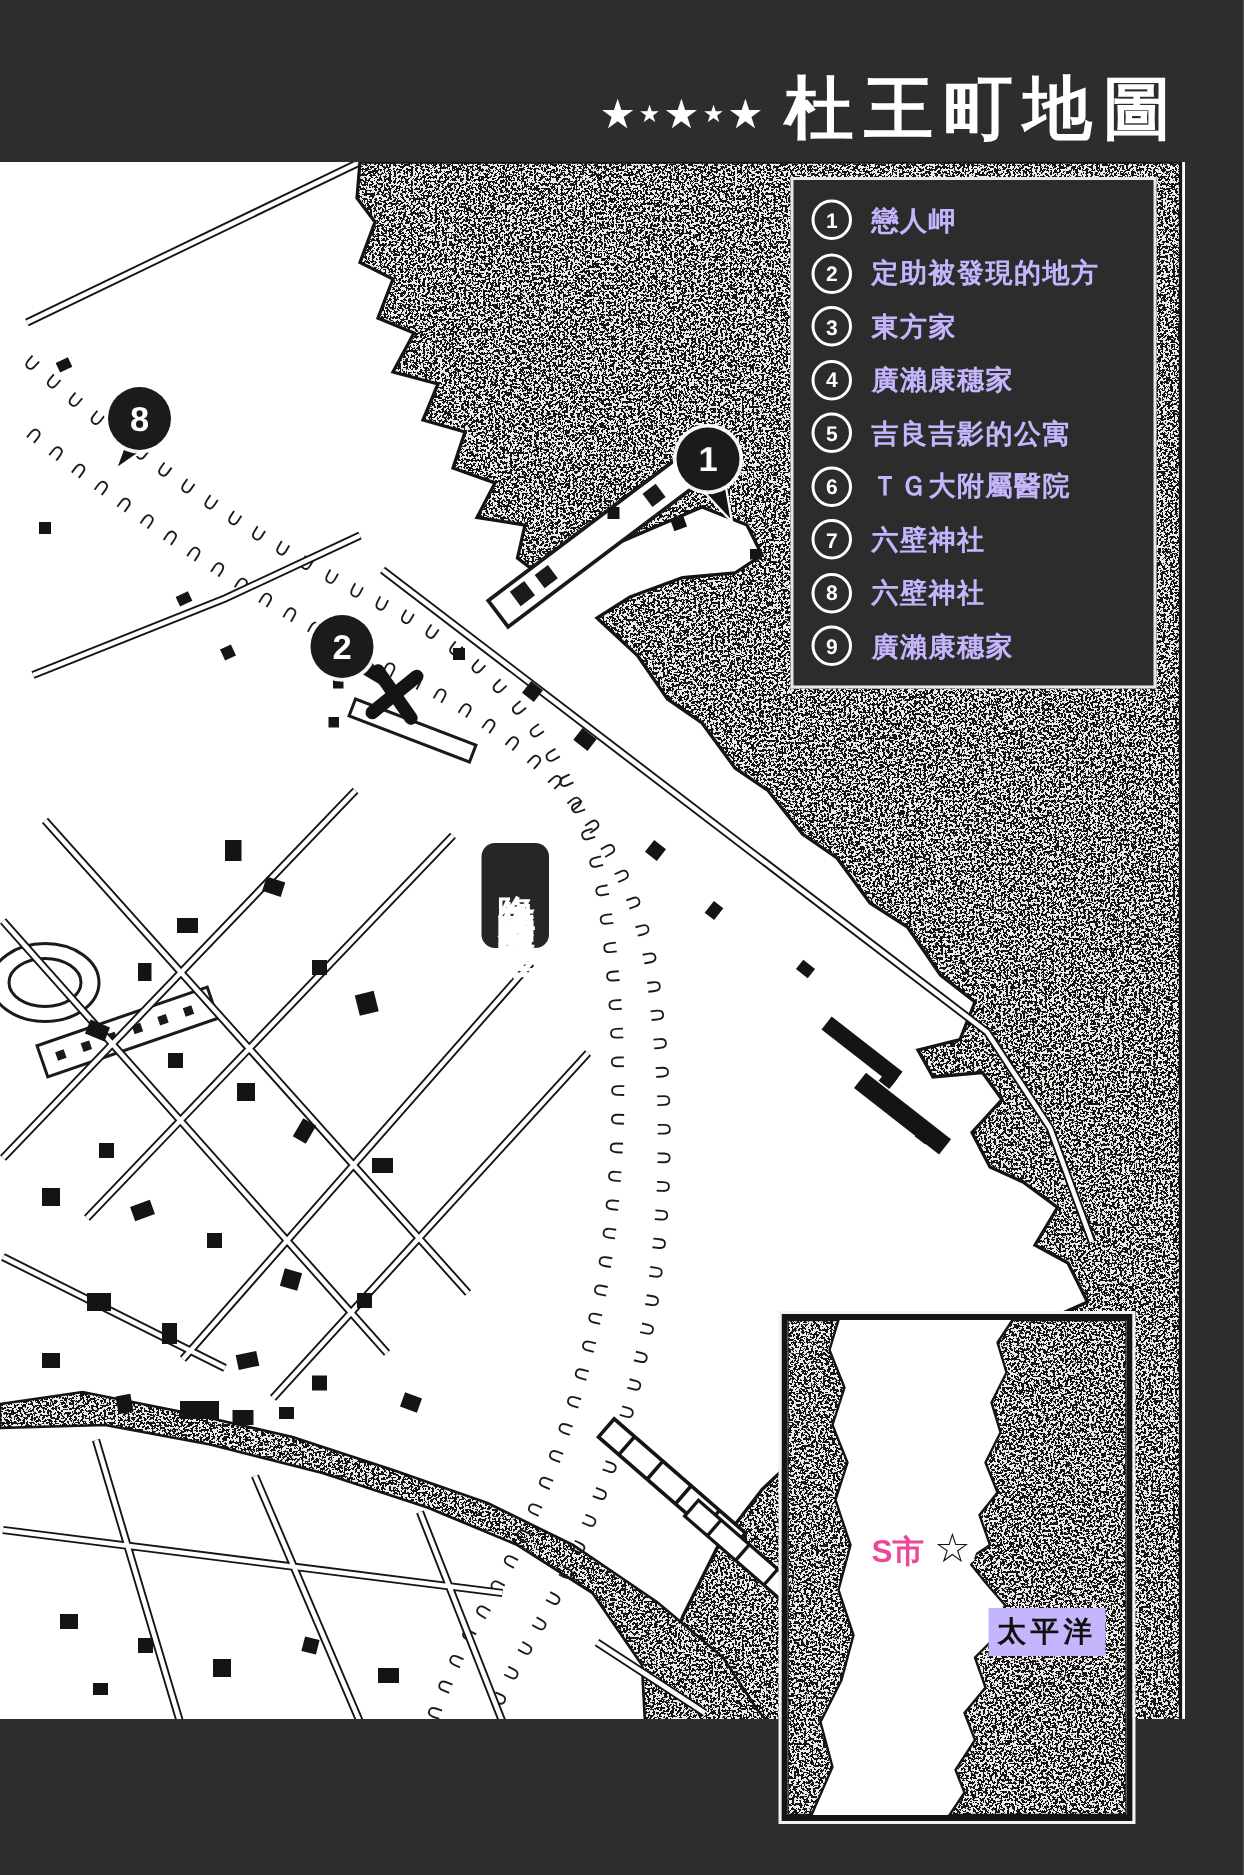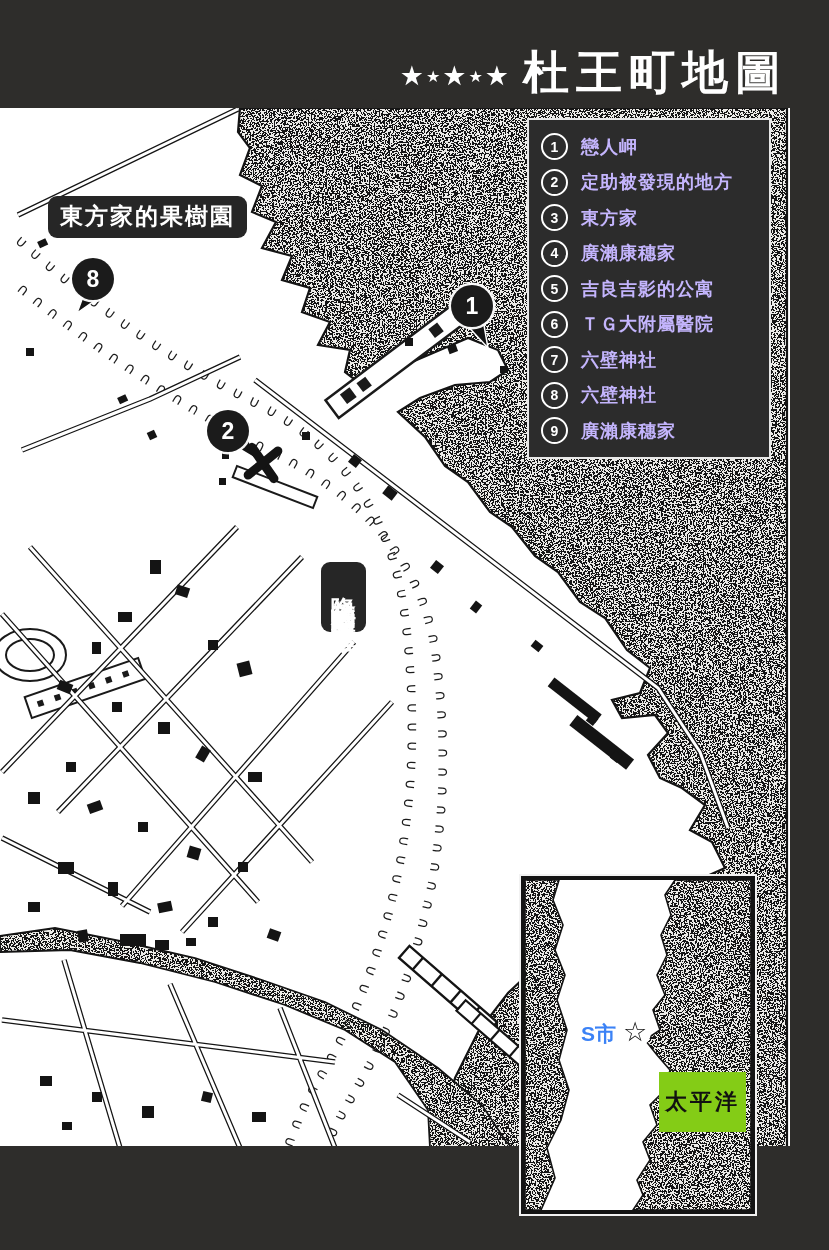--- a/index.html
+++ b/index.html
@@ -33,26 +33,26 @@
   #fault-label{left:321px;top:562px;writing-mode:vertical-rl;text-orientation:upright;
                font-size:25px;letter-spacing:4px;padding:15px 8px;line-height:1.15;}
   
   .marker{position:absolute;width:42px;height:42px;border-radius:50%;background:#1b1b1b;
           color:#fff;font-size:23px;font-weight:bold;display:flex;align-items:center;
           justify-content:center;box-shadow:0 0 0 2.5px rgba(255,255,255,.95);}
   
   #inset{position:absolute;left:521px;top:876px;width:234px;height:338px;background:#fff;
          border:4px solid #141414;outline:2.5px solid #f2f2f2;box-sizing:border-box;}
   #inset svg{display:block;}
-  #inset-city{position:absolute;left:56px;top:140px;font-size:21px;font-weight:bold;color:#3b82f6;
+  #inset-city{position:absolute;left:56px;top:140px;font-size:21px;font-weight:bold;color:#ec4899;
               text-shadow:0 0 3px #fff,0 0 3px #fff,0 0 3px #fff;}
   #inset-star{position:absolute;left:94px;top:136px;width:32px;height:32px;border-radius:50%;
               background:#fff;color:#111;font-size:27px;line-height:32px;text-align:center;}
-  #inset-ocean{position:absolute;left:134px;top:192px;background:#84cc16;color:#111;font-size:22px;
-               font-weight:bold;letter-spacing:3px;padding:15px 6px;}
+  #inset-ocean{position:absolute;left:134px;top:192px;background:#c4b5fd;color:#111;font-size:19px;
+               font-weight:bold;letter-spacing:3px;padding:3px 6px;}
 </style>
 </head>
 <body>
 
 <div id="page">
 
   <div id="title-band">
     <span class="t-stars">
       <span class="star-big">★</span>
       <span class="star-small">★</span>
@@ -257,21 +257,20 @@
     <div class="lrow">
         <span class="lnum">8</span>
         <span class="ltext">六壁神社</span>
       </div>
     <div class="lrow">
         <span class="lnum">9</span>
         <span class="ltext">廣瀨康穗家</span>
       </div>
   </div>
 
-  <div class="map-label" id="orchard-label">東方家的果樹園</div>
   <div class="map-label" id="fault-label">隆起的斷層（壁之眼）</div>
 
   <div class="marker" style="left:451px;top:285px;">1</div>
   <div class="marker" style="left:207px;top:410px;">2</div>
   <div class="marker" style="left:72px;top:258px;">8</div>
 
   <div id="inset">
     <svg width="226" height="330" viewBox="0 0 226 330" xmlns="http://www.w3.org/2000/svg">
       <defs>
         <filter id="tone2" x="-5%" y="-5%" width="110%" height="110%">

